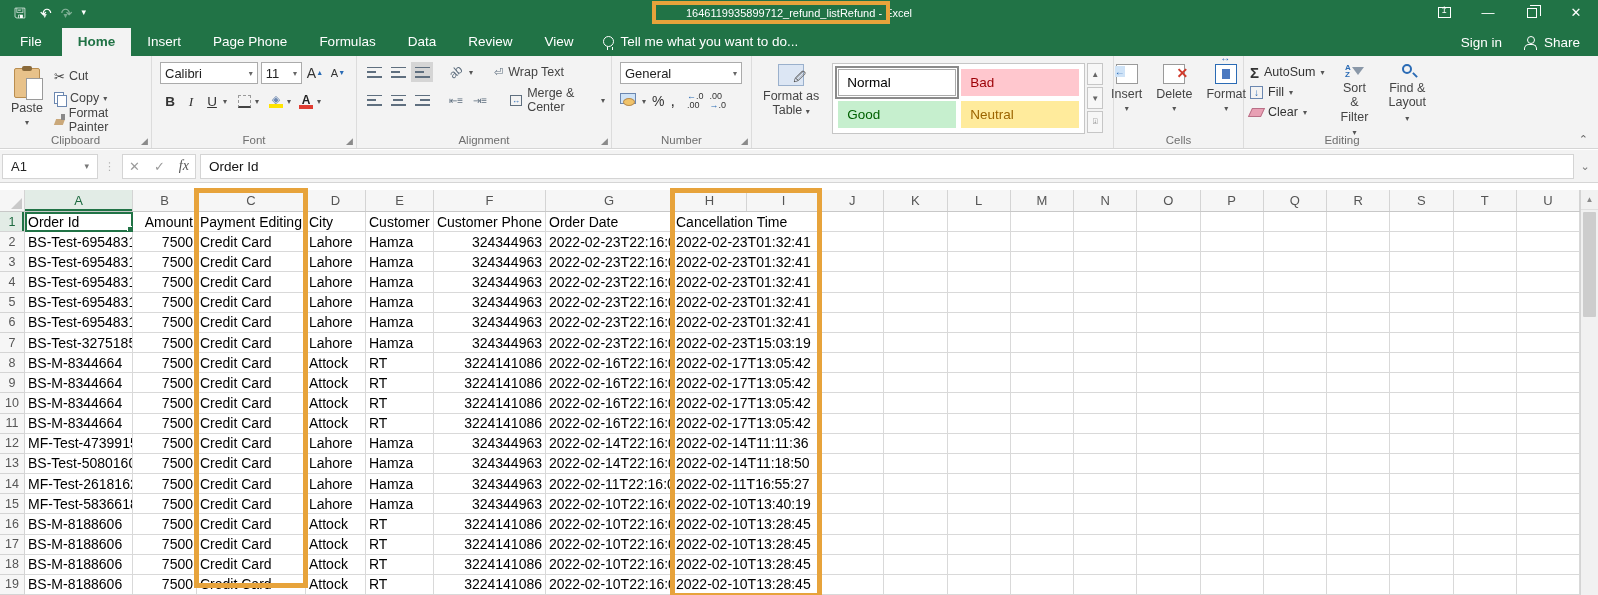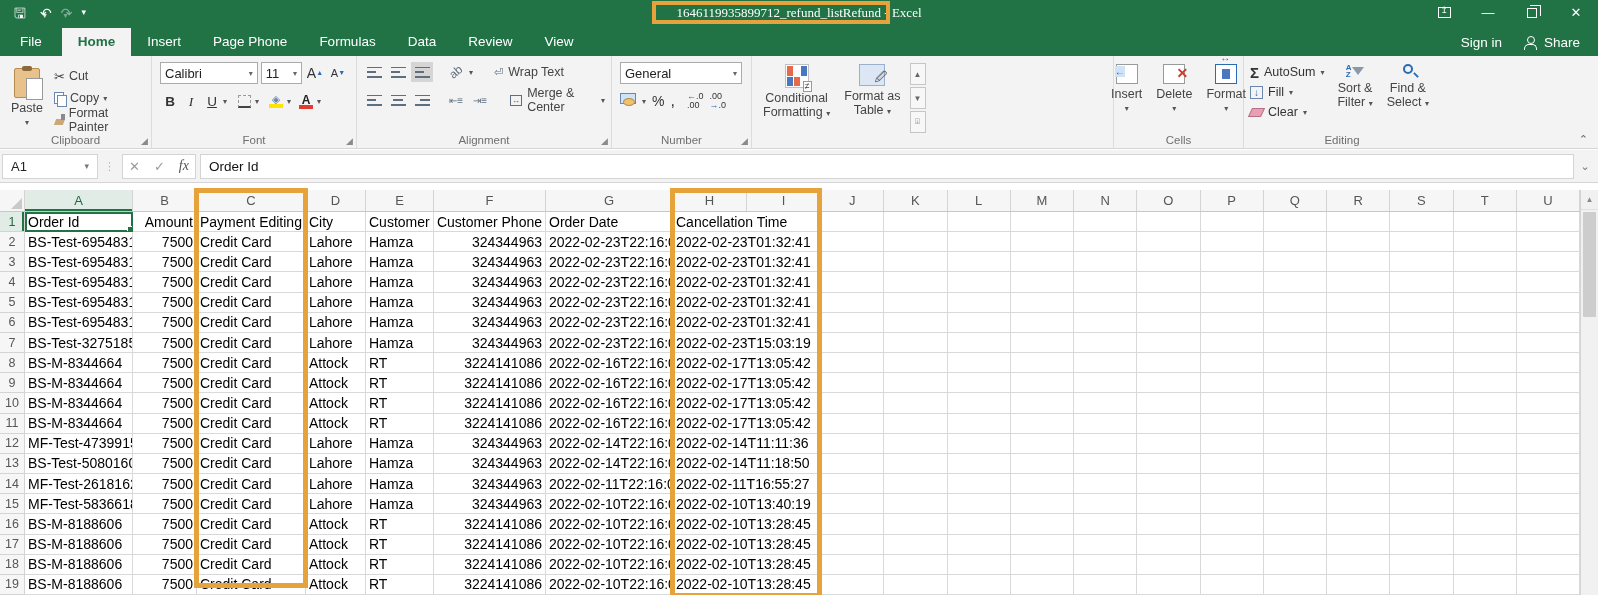--- a/index.html
+++ b/index.html
@@ -4,21 +4,21 @@
 <style>
   * { margin:0; padding:0; box-sizing:border-box; }
   html,body { width:1598px; height:595px; overflow:hidden; font-family:"Liberation Sans",sans-serif; background:#fff; }
 
   
   #titlebar { position:absolute; left:0; top:0; width:1598px; height:25px; background:#217346; color:#fff; display:flex; align-items:center; }
   .qat { display:flex; align-items:center; gap:14px; padding-left:14px; color:#fff; }
   .qat .ic { font-size:14px; line-height:1; cursor:default; }
   .qat .dim { opacity:.45; }
   .qat .dd { font-size:8px; margin-left:-9px; opacity:.85; }
-  #title-text { position:absolute; left:50%; transform:translateX(-50%); font-size:13px; white-space:nowrap; padding:2px 10px;font-family:Liberation Serif, serif; }
+  #title-text { position:absolute; left:50%; transform:translateX(-50%); font-size:11px; white-space:nowrap; padding:2px 10px; }
   .winbtns { margin-left:auto; display:flex; align-items:center; height:100%; }
   .winbtn { width:44px; height:100%; display:flex; align-items:center; justify-content:center; font-size:13px; color:#fff; }
   .restore-ic { width:10px; height:10px; border:1px solid #fff; position:relative; }
   .restore-ic::before { content:""; position:absolute; left:2px; top:-4px; width:10px; height:10px; border:1px solid #fff; border-bottom:none; border-left:none; }
   .ribopt-ic { width:13px; height:11px; border:1px solid #fff; position:relative; }
   .ribopt-ic::before { content:"↥"; position:absolute; left:2px; top:-3px; font-size:9px; }
 
   
   #tabrow { position:absolute; left:0; top:25px; width:1598px; height:31px; background:#217346; display:flex; align-items:flex-end; color:#fff; font-size:13.5px; }
   .tab { padding:6px 16px 7px; cursor:default; }
@@ -185,20 +185,24 @@
   <span id="tabs-mount" style="display:flex;">
       <span class="tab file">File</span>
       <span class="tab active">Home</span>
       <span class="tab">Insert</span>
       <span class="tab">Page Phone</span>
       <span class="tab">Formulas</span>
       <span class="tab">Data</span>
       <span class="tab">Review</span>
       <span class="tab">View</span>
     </span>
+  <span id="tellme">
+    <span class="bulb"></span>
+    <span>Tell me what you want to do...</span>
+  </span>
   <span id="tab-right">
     <span>Sign in</span>
     <span class="share-wrap">
       <span class="person-ic"></span>
       <span>Share</span>
     </span>
   </span>
 </div>
 
 <div id="ribbon">
@@ -349,34 +353,29 @@
         <span class="dec" style="margin-left:6px;"><span class="ar">←</span>.0<br>.00</span>
         <span class="dec">.00<br><span class="ar">→</span>.0</span>
       </div>
     </div>
     <span class="grp-label">Number</span>
     <span class="launcher">◢</span>
   </div>
 
   <div class="group" style="width:362px;">
     <div class="bigbtn">
-      <span class="cf-ic">
-          <i></i>
-          <i></i>
-          <i></i>
-          <i></i>
-          <i></i>
-          <i></i>
-        </span>
-      <span class="cap twoline"><span>Conditional</span><br><span>Formatting</span> <span class="dda">▾</span></span>
-    </div>
-    <div class="bigbtn">
       <span class="fat-ic"></span>
       <span class="cap twoline"><span>Format as</span><br><span>Table</span> <span class="dda">▾</span></span>
     </div>
+    <div class="gallery" id="styles-gallery">
+        <div class="swatch selected" style="background: rgb(255, 255, 255); color: rgb(0, 0, 0); border-color: rgb(171, 171, 171);">Normal</div>
+        <div class="swatch" style="background: rgb(255, 199, 206); color: rgb(156, 0, 6); border-color: rgb(255, 199, 206);">Bad</div>
+        <div class="swatch" style="background: rgb(198, 239, 206); color: rgb(0, 97, 0); border-color: rgb(198, 239, 206);">Good</div>
+        <div class="swatch" style="background: rgb(255, 235, 156); color: rgb(156, 101, 0); border-color: rgb(255, 235, 156);">Neutral</div>
+      </div>
     <div class="galscroll">
       <div>▲</div>
       <div>▼</div>
       <div>⍗</div>
     </div>
   </div>
 
   <div class="group" style="width:130px; justify-content:center;">
     <div class="bigbtn">
       <span class="cells-ic ins"></span>
@@ -419,21 +418,21 @@
           <span class="az-ic">
             <span>A</span>
             <span>Z</span>
           </span>
           <span class="funnel"></span>
         </span>
       <span class="cap twoline"><span>Sort &amp;</span><br><span>Filter</span> <span class="dda">▾</span></span>
     </div>
     <div class="bigbtn">
       <span class="mag"></span>
-      <span class="cap twoline" style="margin-top:4px;"><span>Find &amp;</span><br><span>Select</span> <span class="dda">▾</span></span>
+      <span class="cap twoline" style="margin-top:4px;"><span>Find &amp;</span><br><span>Layout</span> <span class="dda">▾</span></span>
     </div>
     <span class="grp-label">Editing</span>
   </div>
 
   <span id="ribbon-collapse">⌃</span>
 </div>
 
 <div id="formulabar">
   <span id="namebox">
       <span>A1</span>

